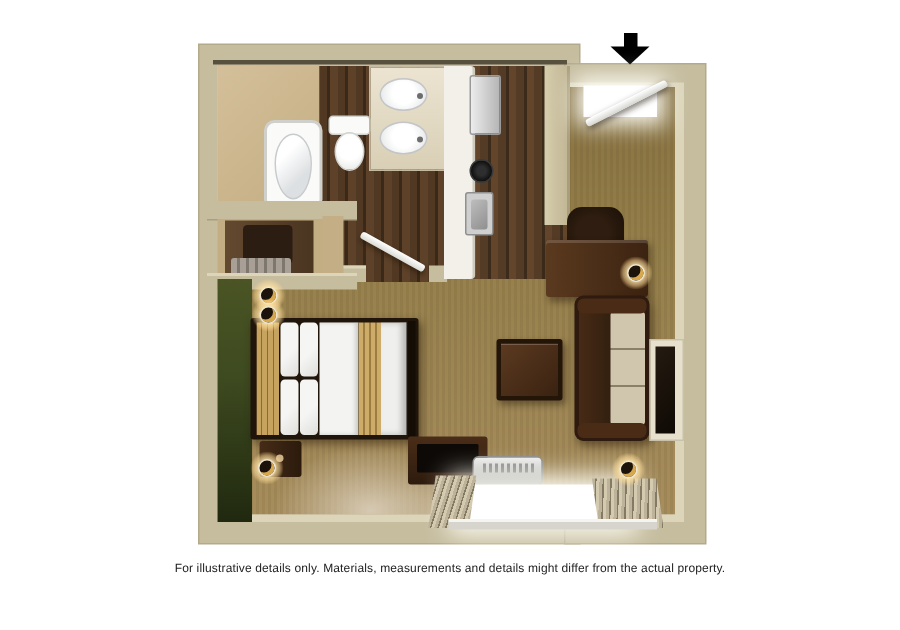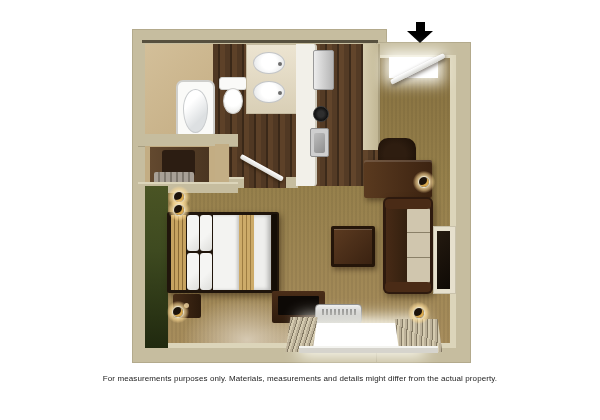--- a/index.html
+++ b/index.html
@@ -227,13 +227,13 @@
 <div class="abs sconce sconce-3">
     <div class="abs sconce-bulb"></div>
   </div>
 <div class="abs sconce sconce-4">
     <div class="abs sconce-bulb"></div>
   </div>
 <div class="abs sconce sconce-5">
     <div class="abs sconce-bulb"></div>
   </div>
 
-<div class="abs caption">For measurements purposes only.  Materials, measurements and details might differ from the actual property.</div>
+<div class="abs caption">For illustrative details only.  Materials, measurements and details might differ from the actual property.</div>
 
 </body></html>

